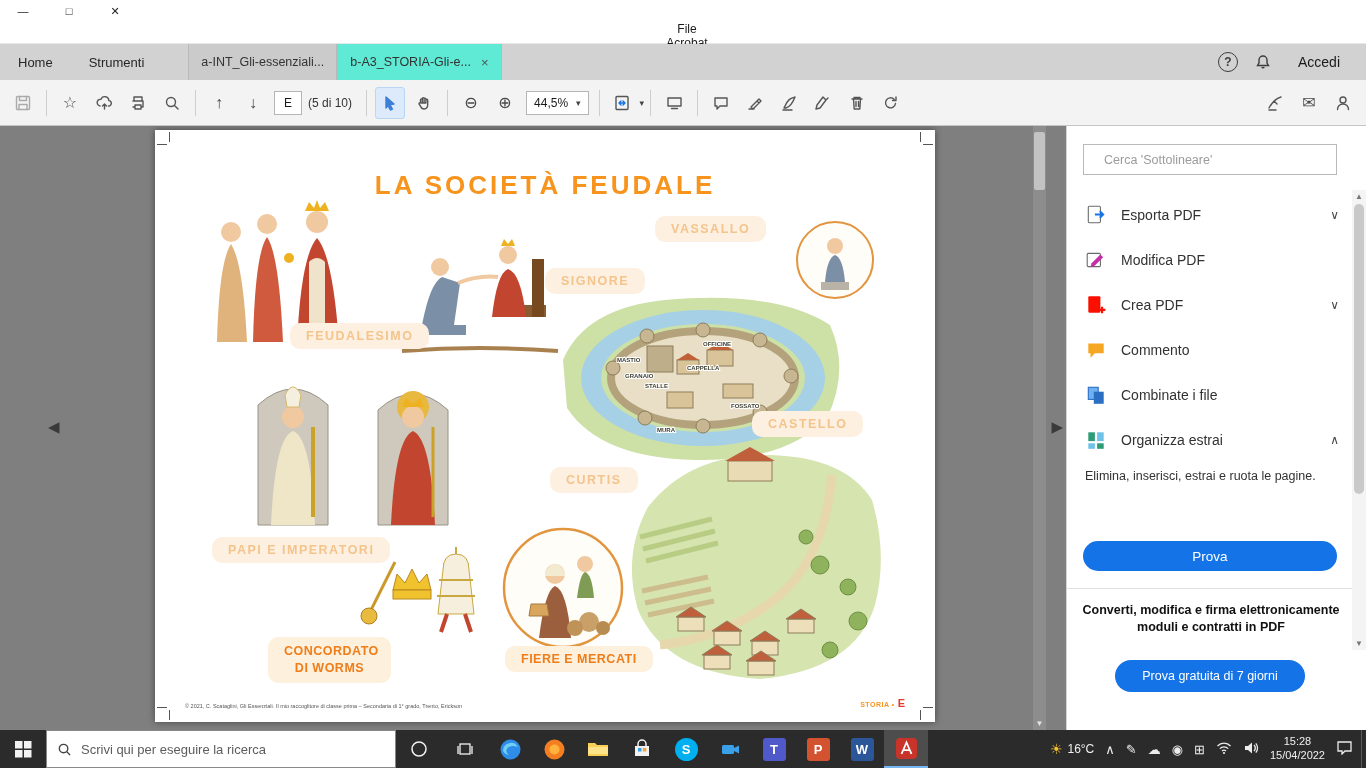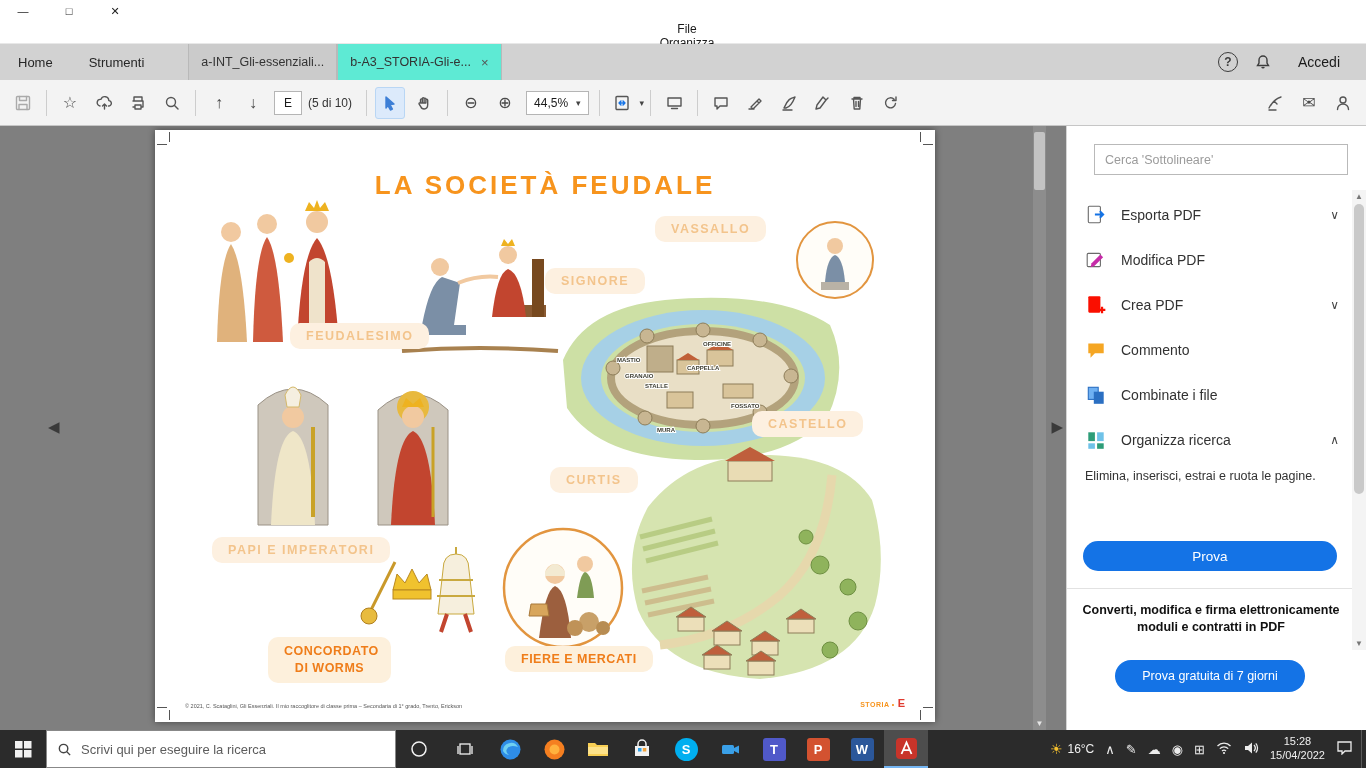--- a/index.html
+++ b/index.html
@@ -57,21 +57,21 @@
   .plabel.center2{text-align:center;line-height:1.35;white-space:normal;}
   .illus{position:absolute;}
   .clabel{font-size:6px;font-weight:bold;fill:#3c3c30;paint-order:stroke;stroke:#ffffff;stroke-width:2px;}
   .pfooter{position:absolute;left:30px;top:573px;font-size:5.5px;color:#555;}
   .pcode{position:absolute;right:30px;top:567px;display:flex;align-items:baseline;gap:3px;}
   .pcode .s1{font-size:7px;font-weight:bold;color:#f7941d;letter-spacing:.5px;}
   .pcode .s2{font-size:11px;font-weight:bold;color:#e03a2f;}
 
   
   .panel{position:absolute;left:1066px;top:0;width:300px;height:604px;background:#fff;border-left:1px solid #d4d4d4;}
-  .psearch{position:absolute;left:16px;top:18px;width:254px;height:31px;border:1px solid #b9b9b9;background:#fff;padding:0 10px;font-size:12.5px;color:#737373;font-family:"Liberation Sans",sans-serif;margin-left:11px;}
+  .psearch{position:absolute;left:16px;top:18px;width:254px;height:31px;border:1px solid #b9b9b9;background:#fff;padding:0 20px;font-size:12.5px;color:#737373;font-family:"Liberation Sans",sans-serif;}
   .psearch::placeholder{color:#9b9b9b;}
   .tools{position:absolute;left:0;top:66px;width:286px;}
   .trow{height:45px;display:flex;align-items:center;gap:14px;padding:0 14px 0 18px;font-size:14px;color:#323232;}
   .trow .ticon{width:22px;height:22px;flex:0 0 22px;}
   .trow .tlabel{flex:1;}
   .trow .chev{font-size:12px;color:#444;}
   .org-desc{padding:6px 18px 0 18px;font-size:12.5px;color:#323232;line-height:1.35;}
   .btn-blue{background:#1473e6;color:#fff;border:none;border-radius:16px;font-family:"Liberation Sans",sans-serif;display:block;}
   .prova{position:absolute;left:16px;top:415px;width:254px;height:30px;font-size:13.5px;}
   .pdivider{position:absolute;left:0;top:462px;width:286px;height:1px;background:#e2e2e2;}
@@ -102,21 +102,21 @@
 <body>
 
 <div class="row titlebar">
   <span class="winbtn">—</span>
   <span class="winbtn">□</span>
   <span class="winbtn">✕</span>
 </div>
 
 <div class="row menubar">
   <span class="menuitem">File</span>
-  <span class="menuitem">Organizza</span>
+  <span class="menuitem">Acrobat</span>
   <span class="menuitem">Vista</span>
   <span class="menuitem">Firma</span>
   <span class="menuitem">Finestra</span>
   <span class="menuitem">Aiuto</span>
 </div>
 
 <div class="row tabbar">
   <span class="tab-text">Home</span>
   <span class="tab-text">Strumenti</span>
   <span style="width:26px"></span>
@@ -486,21 +486,21 @@
       </div>
       <div class="trow">
         <span class="ticon">
           <svg width="22" height="22" viewBox="0 0 20 20">
               <rect x="3" y="3" width="6" height="8" fill="#2d9d78"></rect>
               <rect x="11" y="3" width="6" height="8" fill="#6fc2e8"></rect>
               <rect x="3" y="13" width="6" height="5" fill="#6fc2e8"></rect>
               <rect x="11" y="13" width="6" height="5" fill="#2d9d78"></rect>
             </svg>
         </span>
-        <span class="tlabel">Organizza ricerca</span>
+        <span class="tlabel">Organizza estrai</span>
         <span class="chev">∧</span>
       </div>
       <div class="org-desc">Elimina, inserisci, estrai e ruota le pagine.</div>
     </div>
 
     <button class="btn-blue prova">Prova</button>
     <div class="pdivider"></div>
     <div class="promo">Converti, modifica e firma elettronicamente moduli e contratti in PDF</div>
     <button class="btn-blue trial">Prova gratuita di 7 giorni</button>
 

